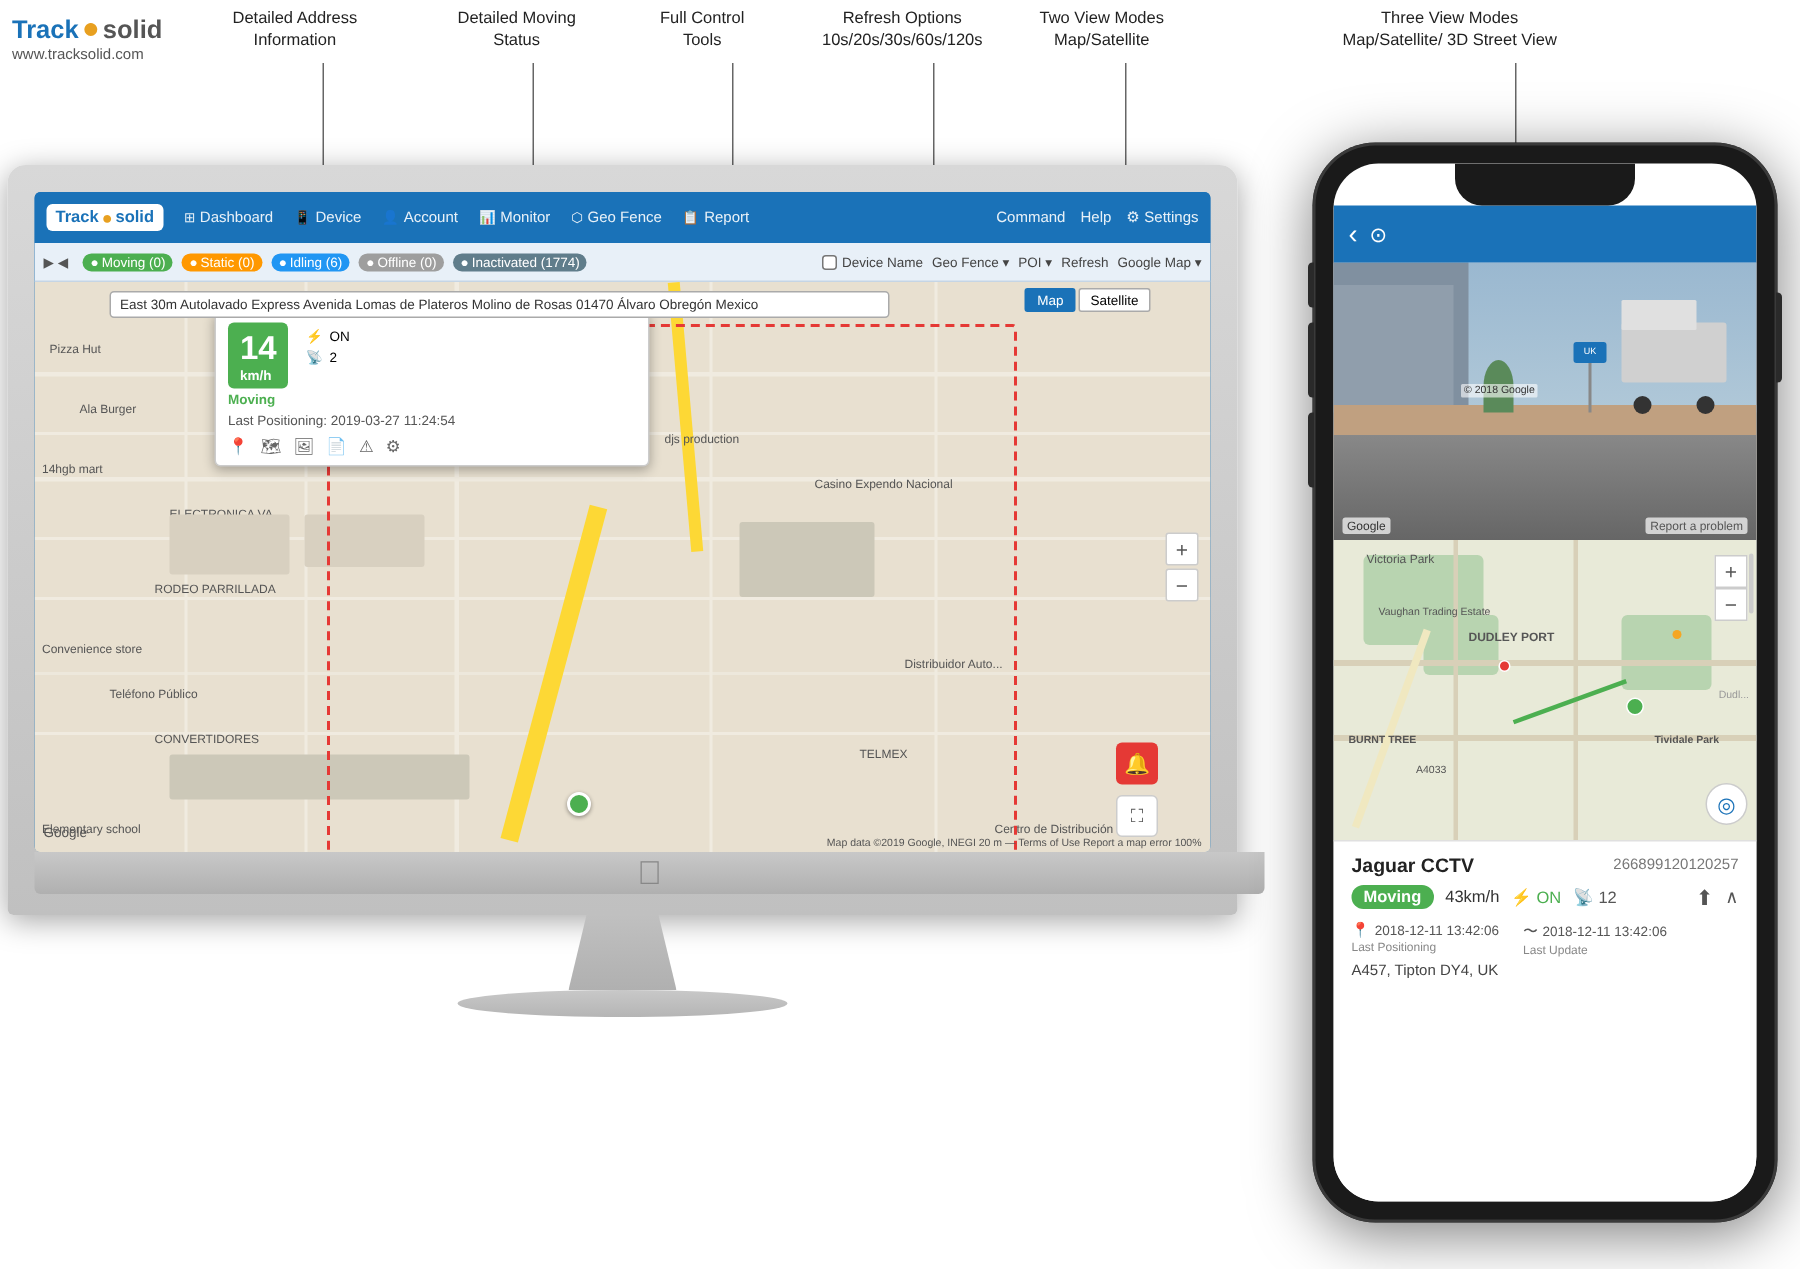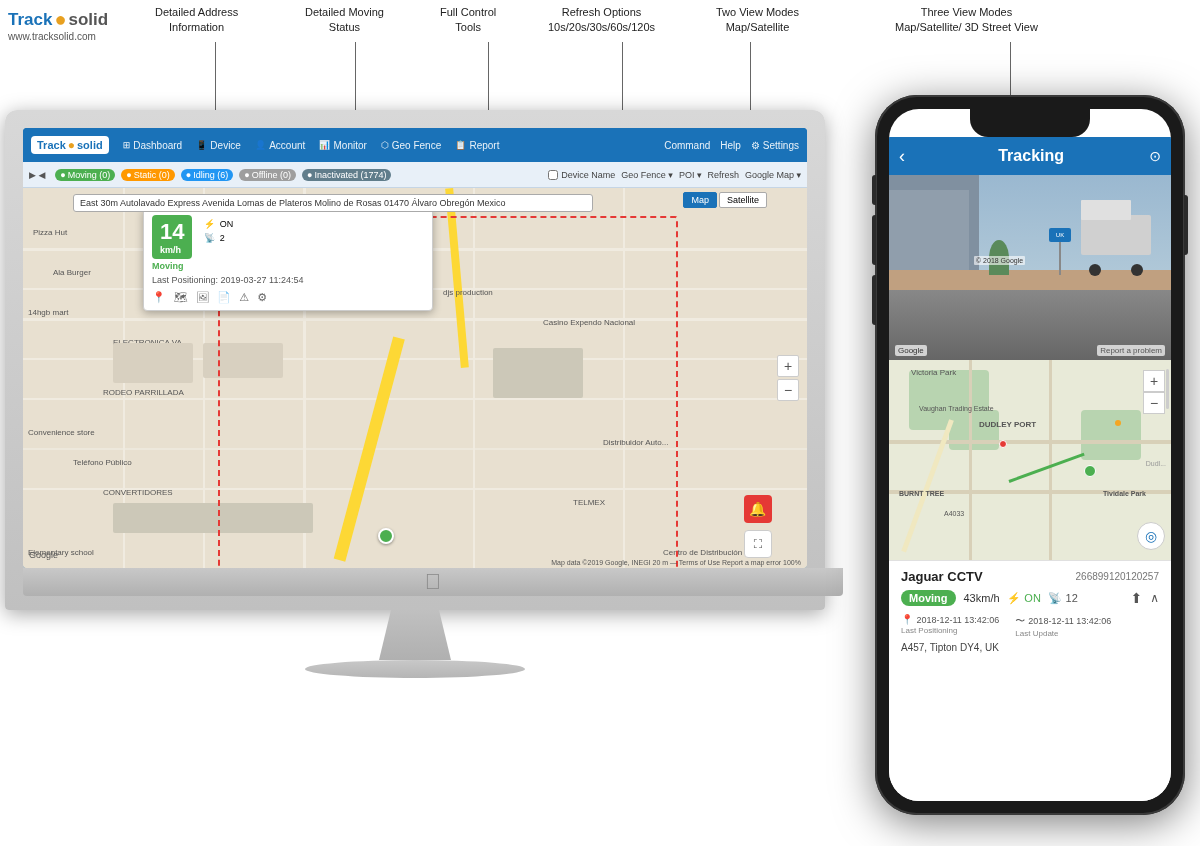--- a/index.html
+++ b/index.html
@@ -649,21 +649,21 @@
 </div>
 <div class="annotation-block" style="left:305px;top:5px;">
   Detailed Moving<br>Status
 </div>
 <div class="annotation-block" style="left:440px;top:5px;">
   Full Control<br>Tools
 </div>
 <div class="annotation-block" style="left:548px;top:5px;max-width:140px;">
   Refresh Options<br>10s/20s/30s/60s/120s
 </div>
-<div class="annotation-block" style="left:716px;top:5px;max-width:130px;">
+<div class="annotation-block" style="left:693px;top:5px;max-width:130px;">
   Two View Modes<br>Map/Satellite
 </div>
 <div class="annotation-block" style="left:895px;top:5px;max-width:180px;">
   Three View Modes<br>Map/Satellite/ 3D Street View
 </div>
 
 <div style="position:absolute;left:215px;top:42px;width:1px;height:75px;background:#666;"></div>
 <div style="position:absolute;left:355px;top:42px;width:1px;height:75px;background:#666;"></div>
 <div style="position:absolute;left:488px;top:42px;width:1px;height:75px;background:#666;"></div>
 <div style="position:absolute;left:622px;top:42px;width:1px;height:75px;background:#666;"></div>
@@ -846,21 +846,20 @@
   <div class="phone-button-right"></div>
   <div class="phone-button-left1"></div>
   <div class="phone-button-left2"></div>
   <div class="phone-button-left3"></div>
   <div class="phone-screen">
     <div class="phone-notch"></div>
 
 
     <div class="phone-nav">
       <div class="phone-back-btn">‹</div>
-      <div class="phone-nav-title">Tracking</div>
       <div class="phone-nav-icon">⊙</div>
     </div>
 
     <div class="phone-street-view">
 
       <div style="position:absolute;top:0;left:0;right:0;height:100px;background:linear-gradient(180deg,#9ab8d0,#b0c8d8);"></div>
 
       <div class="sv-building" style="left:0;bottom:90px;width:90px;height:100px;background:#8090a0;"></div>
       <div class="sv-building" style="left:0;bottom:90px;width:80px;height:80px;background:#909eac;"></div>
 

